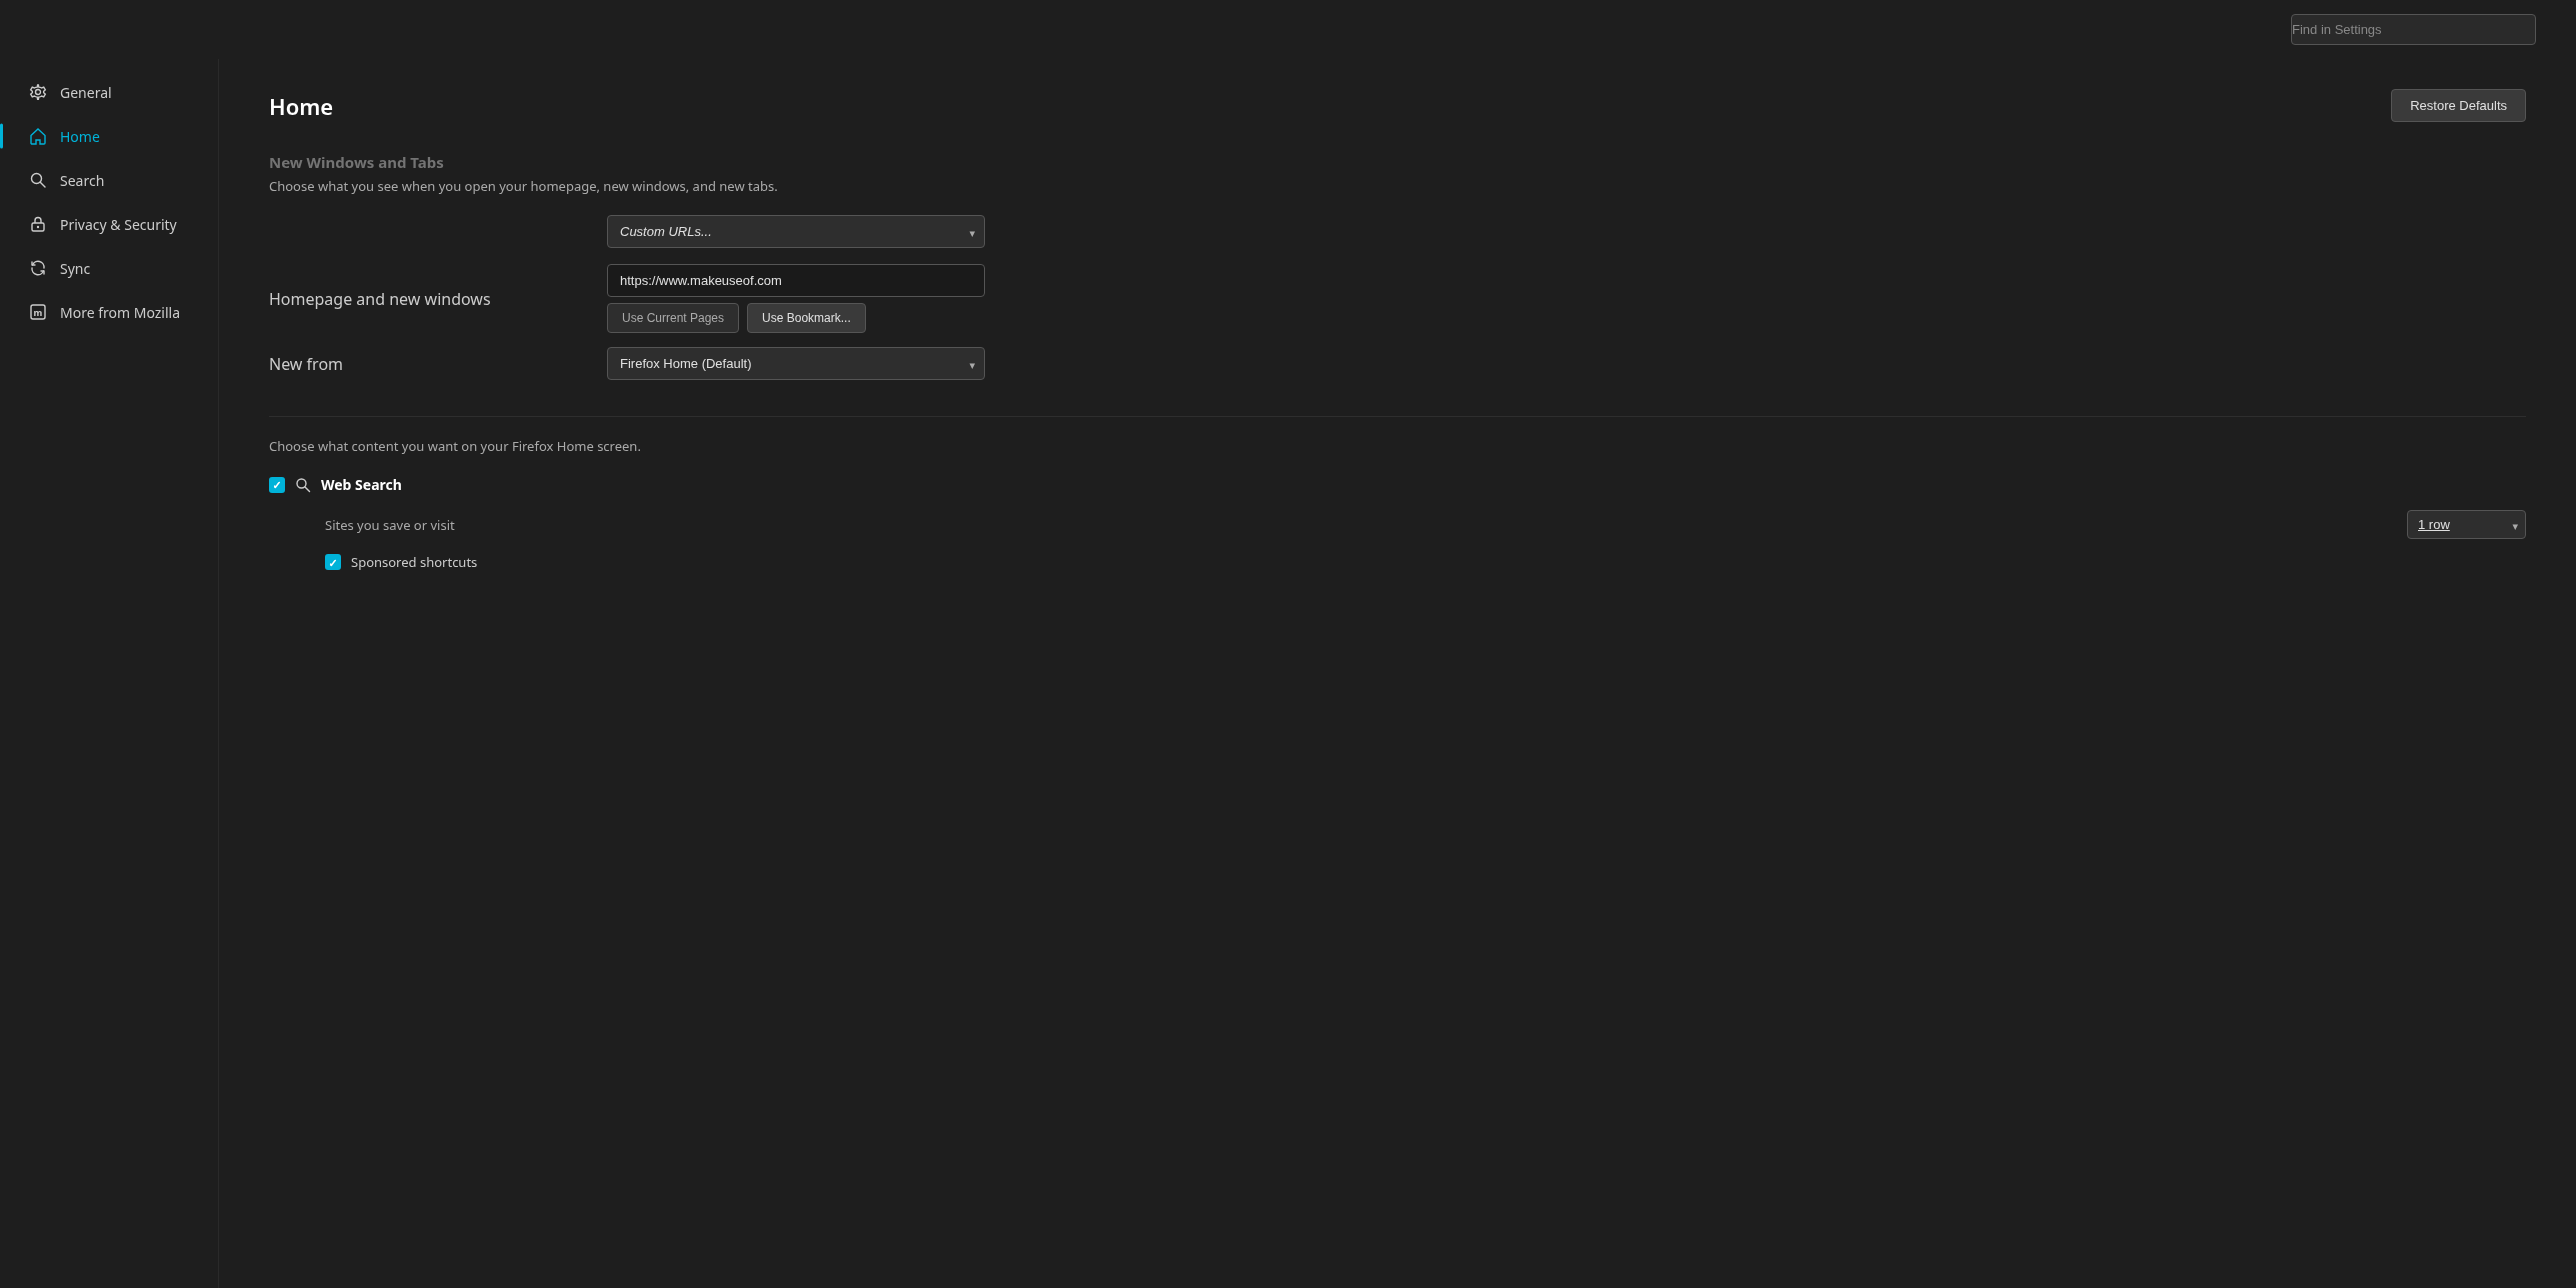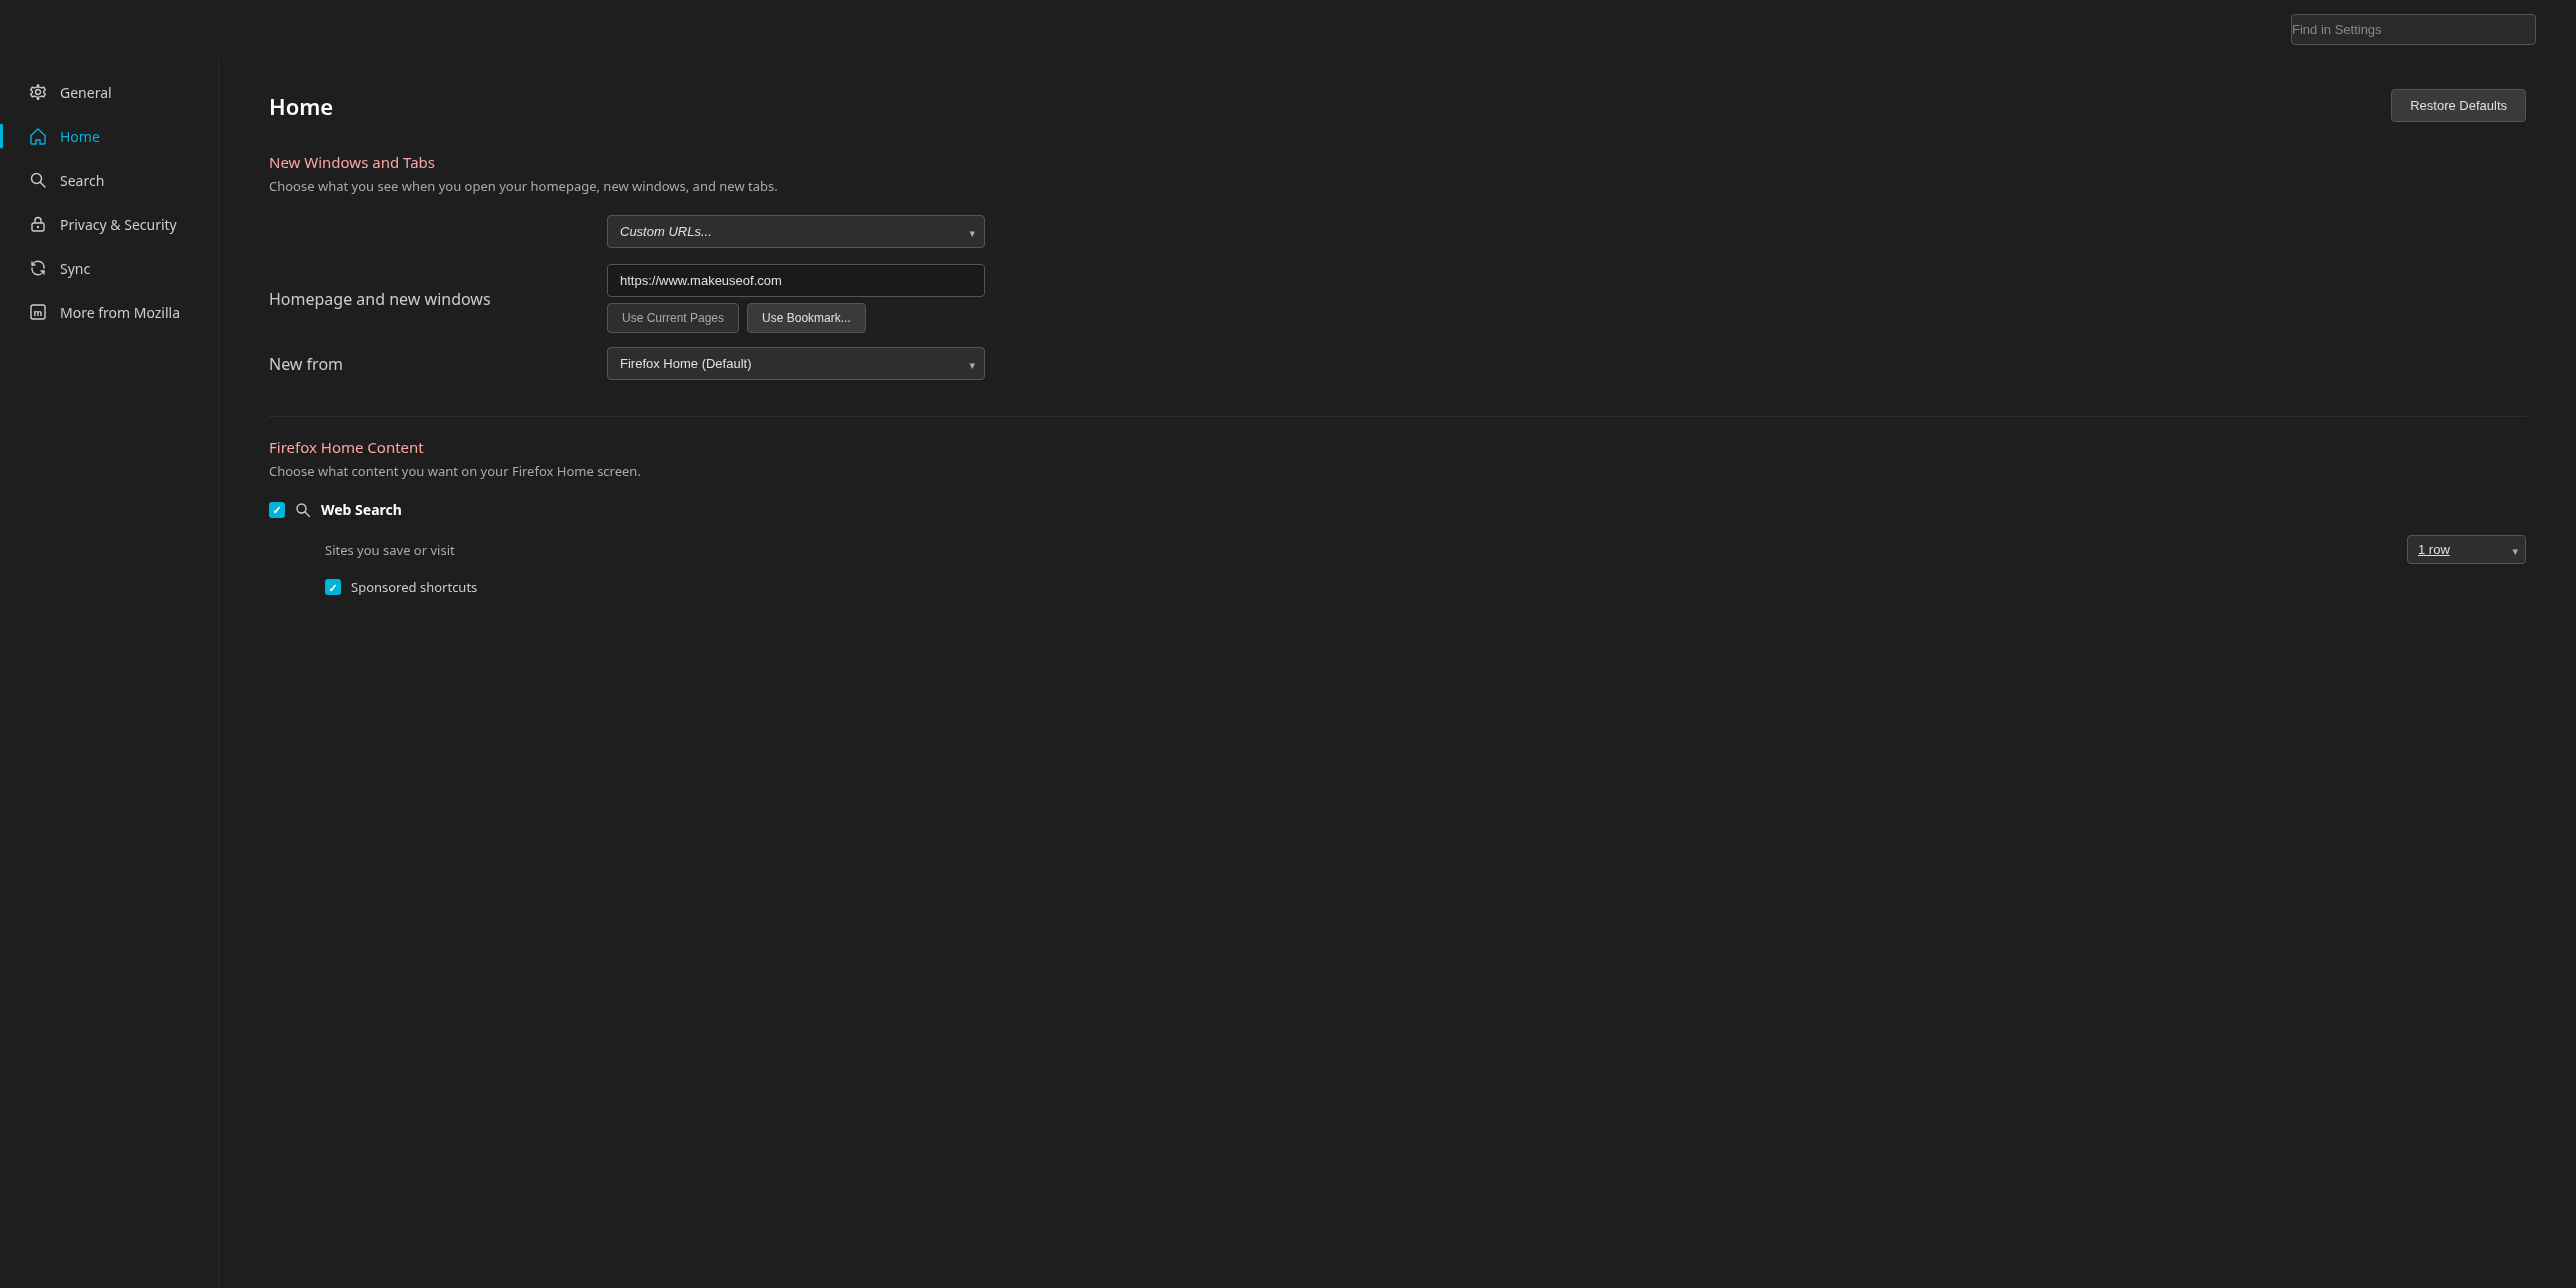--- a/index.html
+++ b/index.html
@@ -119,22 +119,22 @@
       font-weight: 500;
     }
 
     
     .section {
       margin-bottom: 36px;
     }
 
     .section-title {
       font-size: 15px;
-      font-weight: 400;
-      color: #fca5a5;
+      font-weight: 700;
+      color: #737373;
       margin-bottom: 5px;
     }
 
     .section-desc {
       font-size: 13px;
       color: #aaa;
       margin-bottom: 20px;
     }
 
     
@@ -463,21 +463,20 @@
             </select>
             <span class="dropdown-chevron">▾</span>
           </div>
         </div>
       </div>
     </div>
 
     <hr class="divider">
 
     <div class="section">
-      <div class="section-title">Firefox Home Content</div>
       <div class="section-desc">Choose what content you want on your Firefox Home screen.</div>
 
       <div class="checkbox-item">
         <div class="checkbox-cyan"></div>
         <span class="checkbox-icon">
           <svg width="16" height="16" viewBox="0 0 16 16" fill="none">
             <circle cx="6.5" cy="6.5" r="4.5" stroke="#ccc" stroke-width="1.4"></circle>
             <line x1="10" y1="10" x2="14.5" y2="14.5" stroke="#ccc" stroke-width="1.4" stroke-linecap="round"></line>
           </svg>
         </span>

